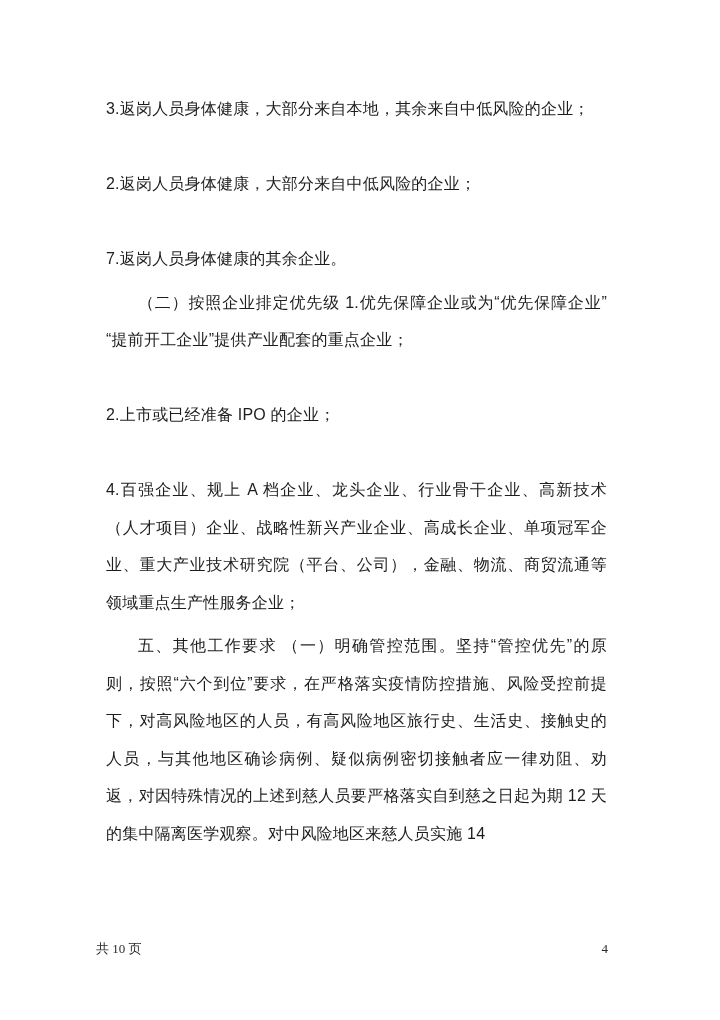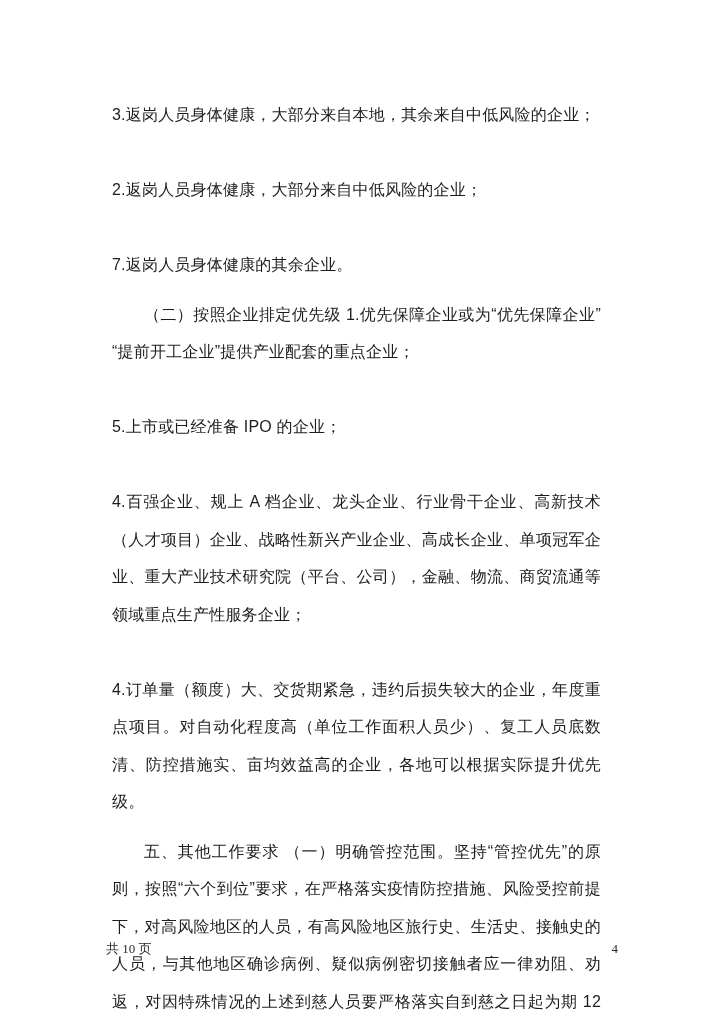--- a/index.html
+++ b/index.html
@@ -24,53 +24,52 @@
     position: absolute;
     left: 100px;
     top: 84px;
     width: 513px;
     font-size: 16px;
     line-height: 37.5px;
     text-align: justify;
     letter-spacing: 0.2px;
   }
   .para {
-    margin: 12px;
+    margin: 6px;
   }
   .para.gap {
     margin-top: 37.5px;
   }
   .para.indent {
     text-indent: 32px;
   }
   .footer {
     position: absolute;
-    left: 106px;
+    left: 96px;
     width: 512px;
     top: 940px;
     font-size: 13px;
     line-height: 18px;
     color: #2b2b2b;
     font-family: "Liberation Serif", serif;
     display: flex;
     justify-content: space-between;
     align-items: baseline;
   }
 </style>
 </head>
 <body>
 
 <div class="page">
   <div class="content" id="doc-body">
       <p class="para">3.返岗人员身体健康，大部分来自本地，其余来自中低风险的企业；</p>
       <p class="para gap">2.返岗人员身体健康，大部分来自中低风险的企业；</p>
       <p class="para gap">7.返岗人员身体健康的其余企业。</p>
       <p class="para indent">（二）按照企业排定优先级 1.优先保障企业或为“优先保障企业” “提前开工企业”提供产业配套的重点企业；</p>
-      <p class="para gap">5.上市或已经准备 IPO 的企业；</p>
+      <p class="para gap">2.上市或已经准备 IPO 的企业；</p>
       <p class="para gap">4.百强企业、规上 A 档企业、龙头企业、行业骨干企业、高新技术（人才项目）企业、战略性新兴产业企业、高成长企业、单项冠军企业、重大产业技术研究院（平台、公司），金融、物流、商贸流通等领域重点生产性服务企业；</p>
-      <p class="para gap">4.订单量（额度）大、交货期紧急，违约后损失较大的企业，年度重点项目。对自动化程度高（单位工作面积人员少）、复工人员底数清、防控措施实、亩均效益高的企业，各地可以根据实际提升优先级。</p>
       <p class="para indent">五、其他工作要求 （一）明确管控范围。坚持“管控优先”的原则，按照“六个到位”要求，在严格落实疫情防控措施、风险受控前提下，对高风险地区的人员，有高风险地区旅行史、生活史、接触史的人员，与其他地区确诊病例、疑似病例密切接触者应一律劝阻、劝返，对因特殊情况的上述到慈人员要严格落实自到慈之日起为期 12 天的集中隔离医学观察。对中风险地区来慈人员实施 14</p>
     </div>
   <div class="footer">
     <span class="footer-left">共 10 页</span>
     <span class="footer-right">4</span>
   </div>
 </div>
 
 </body></html>

